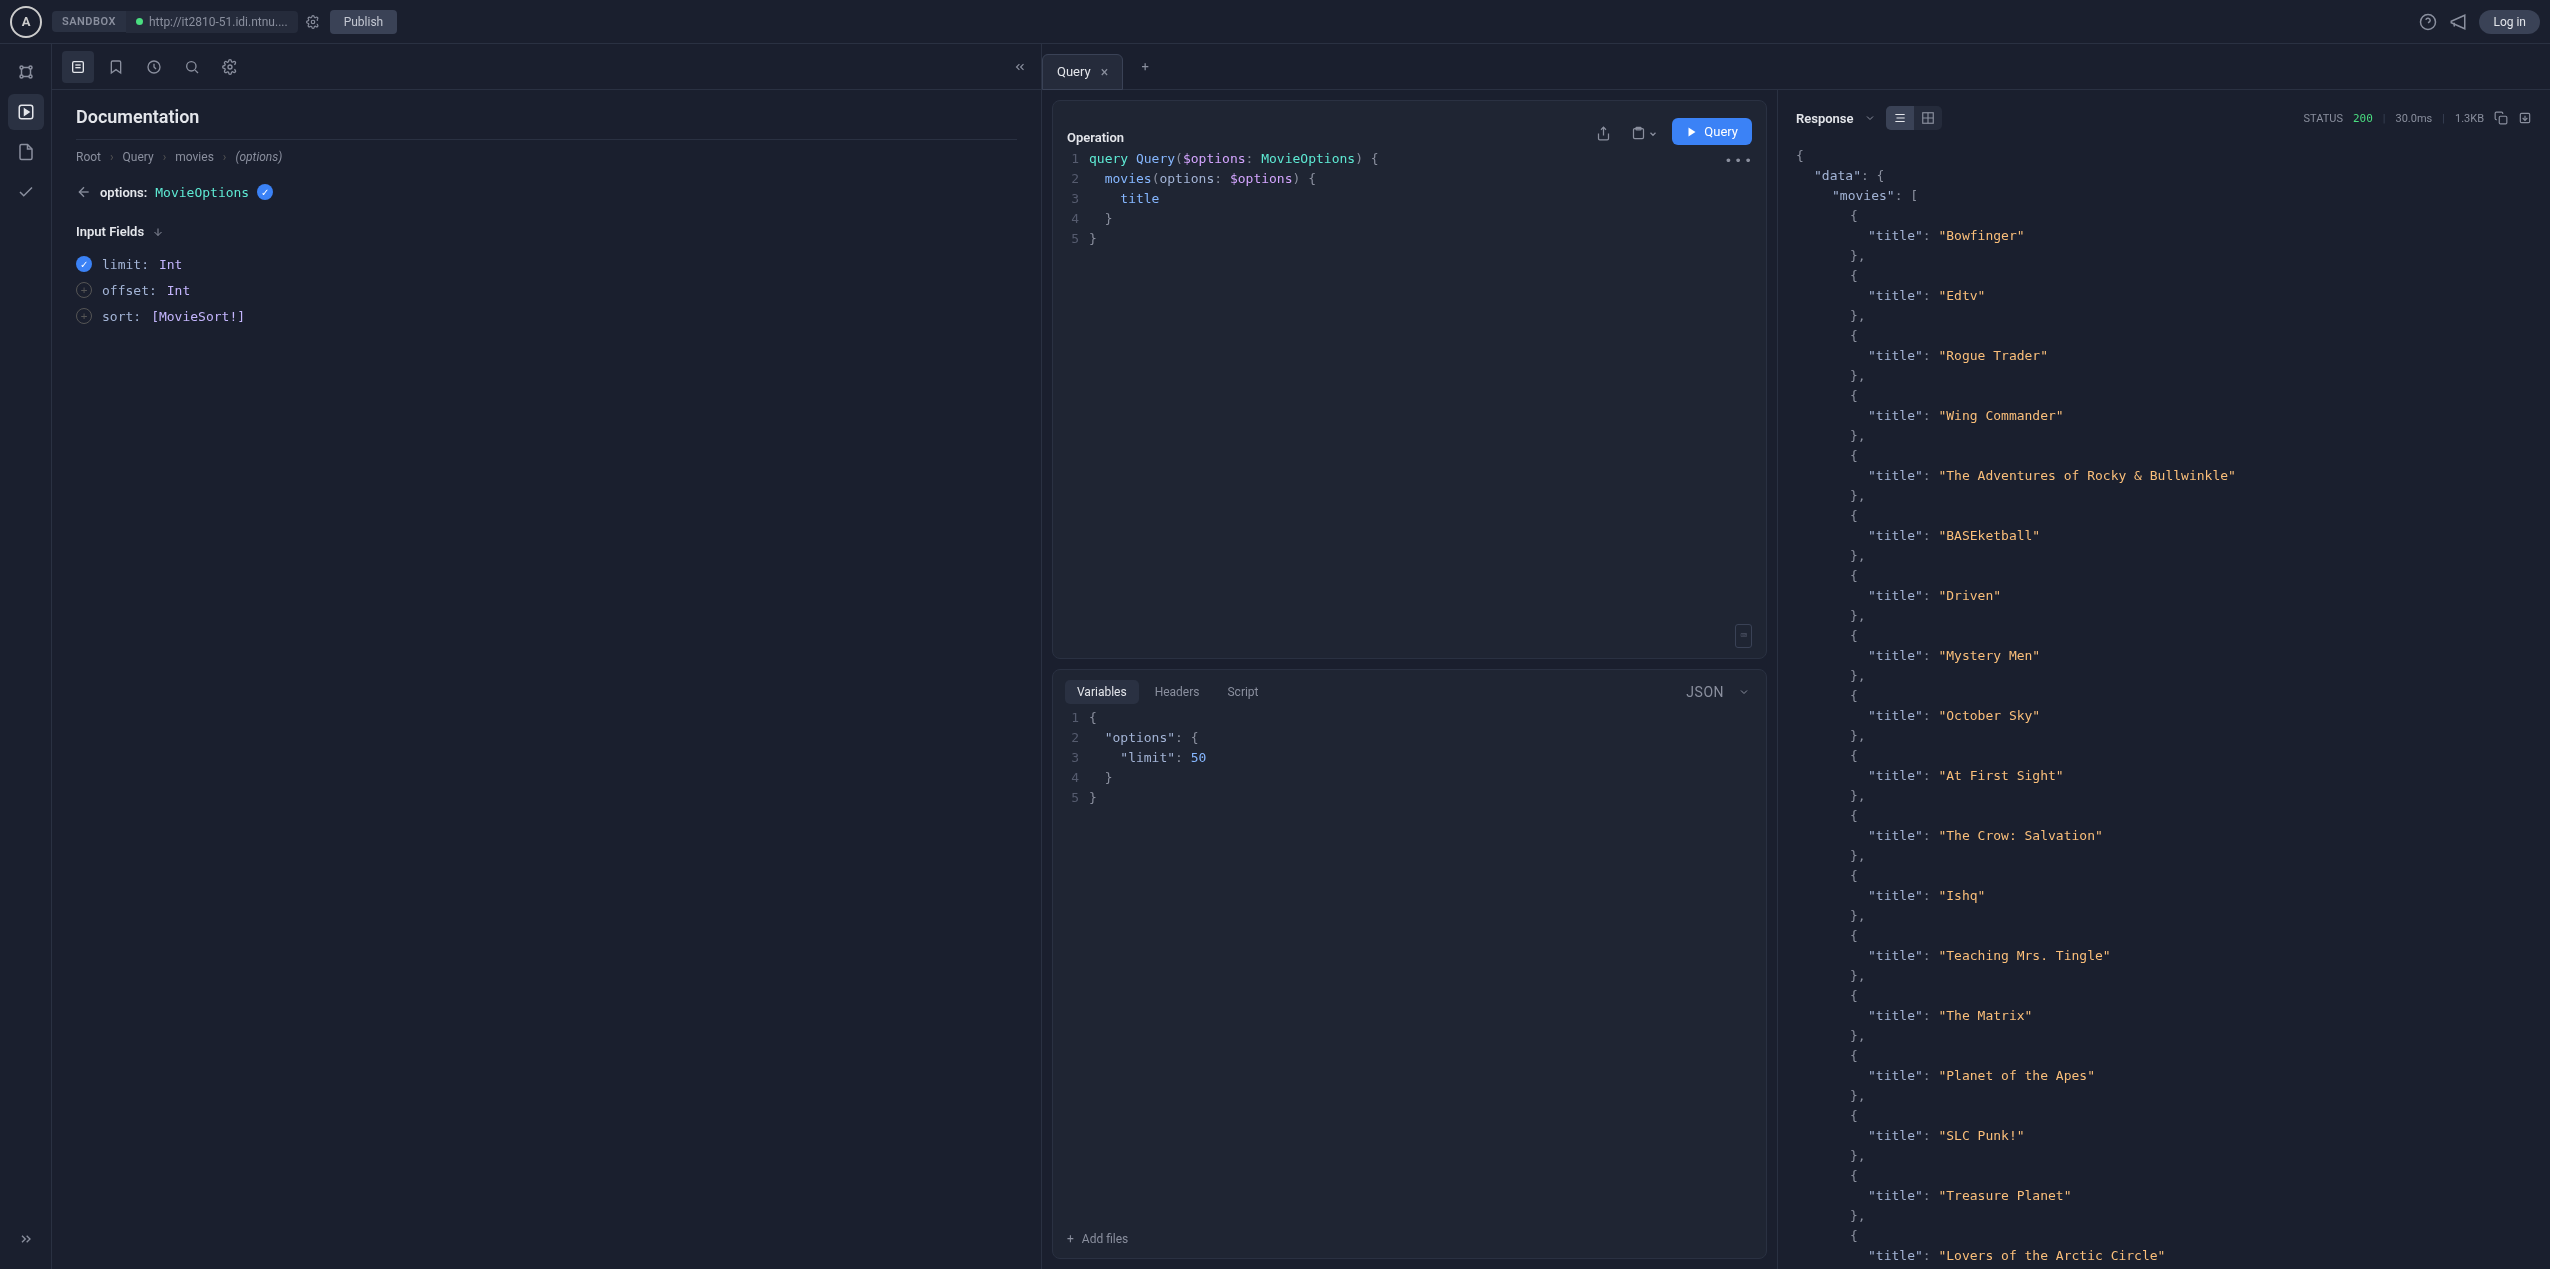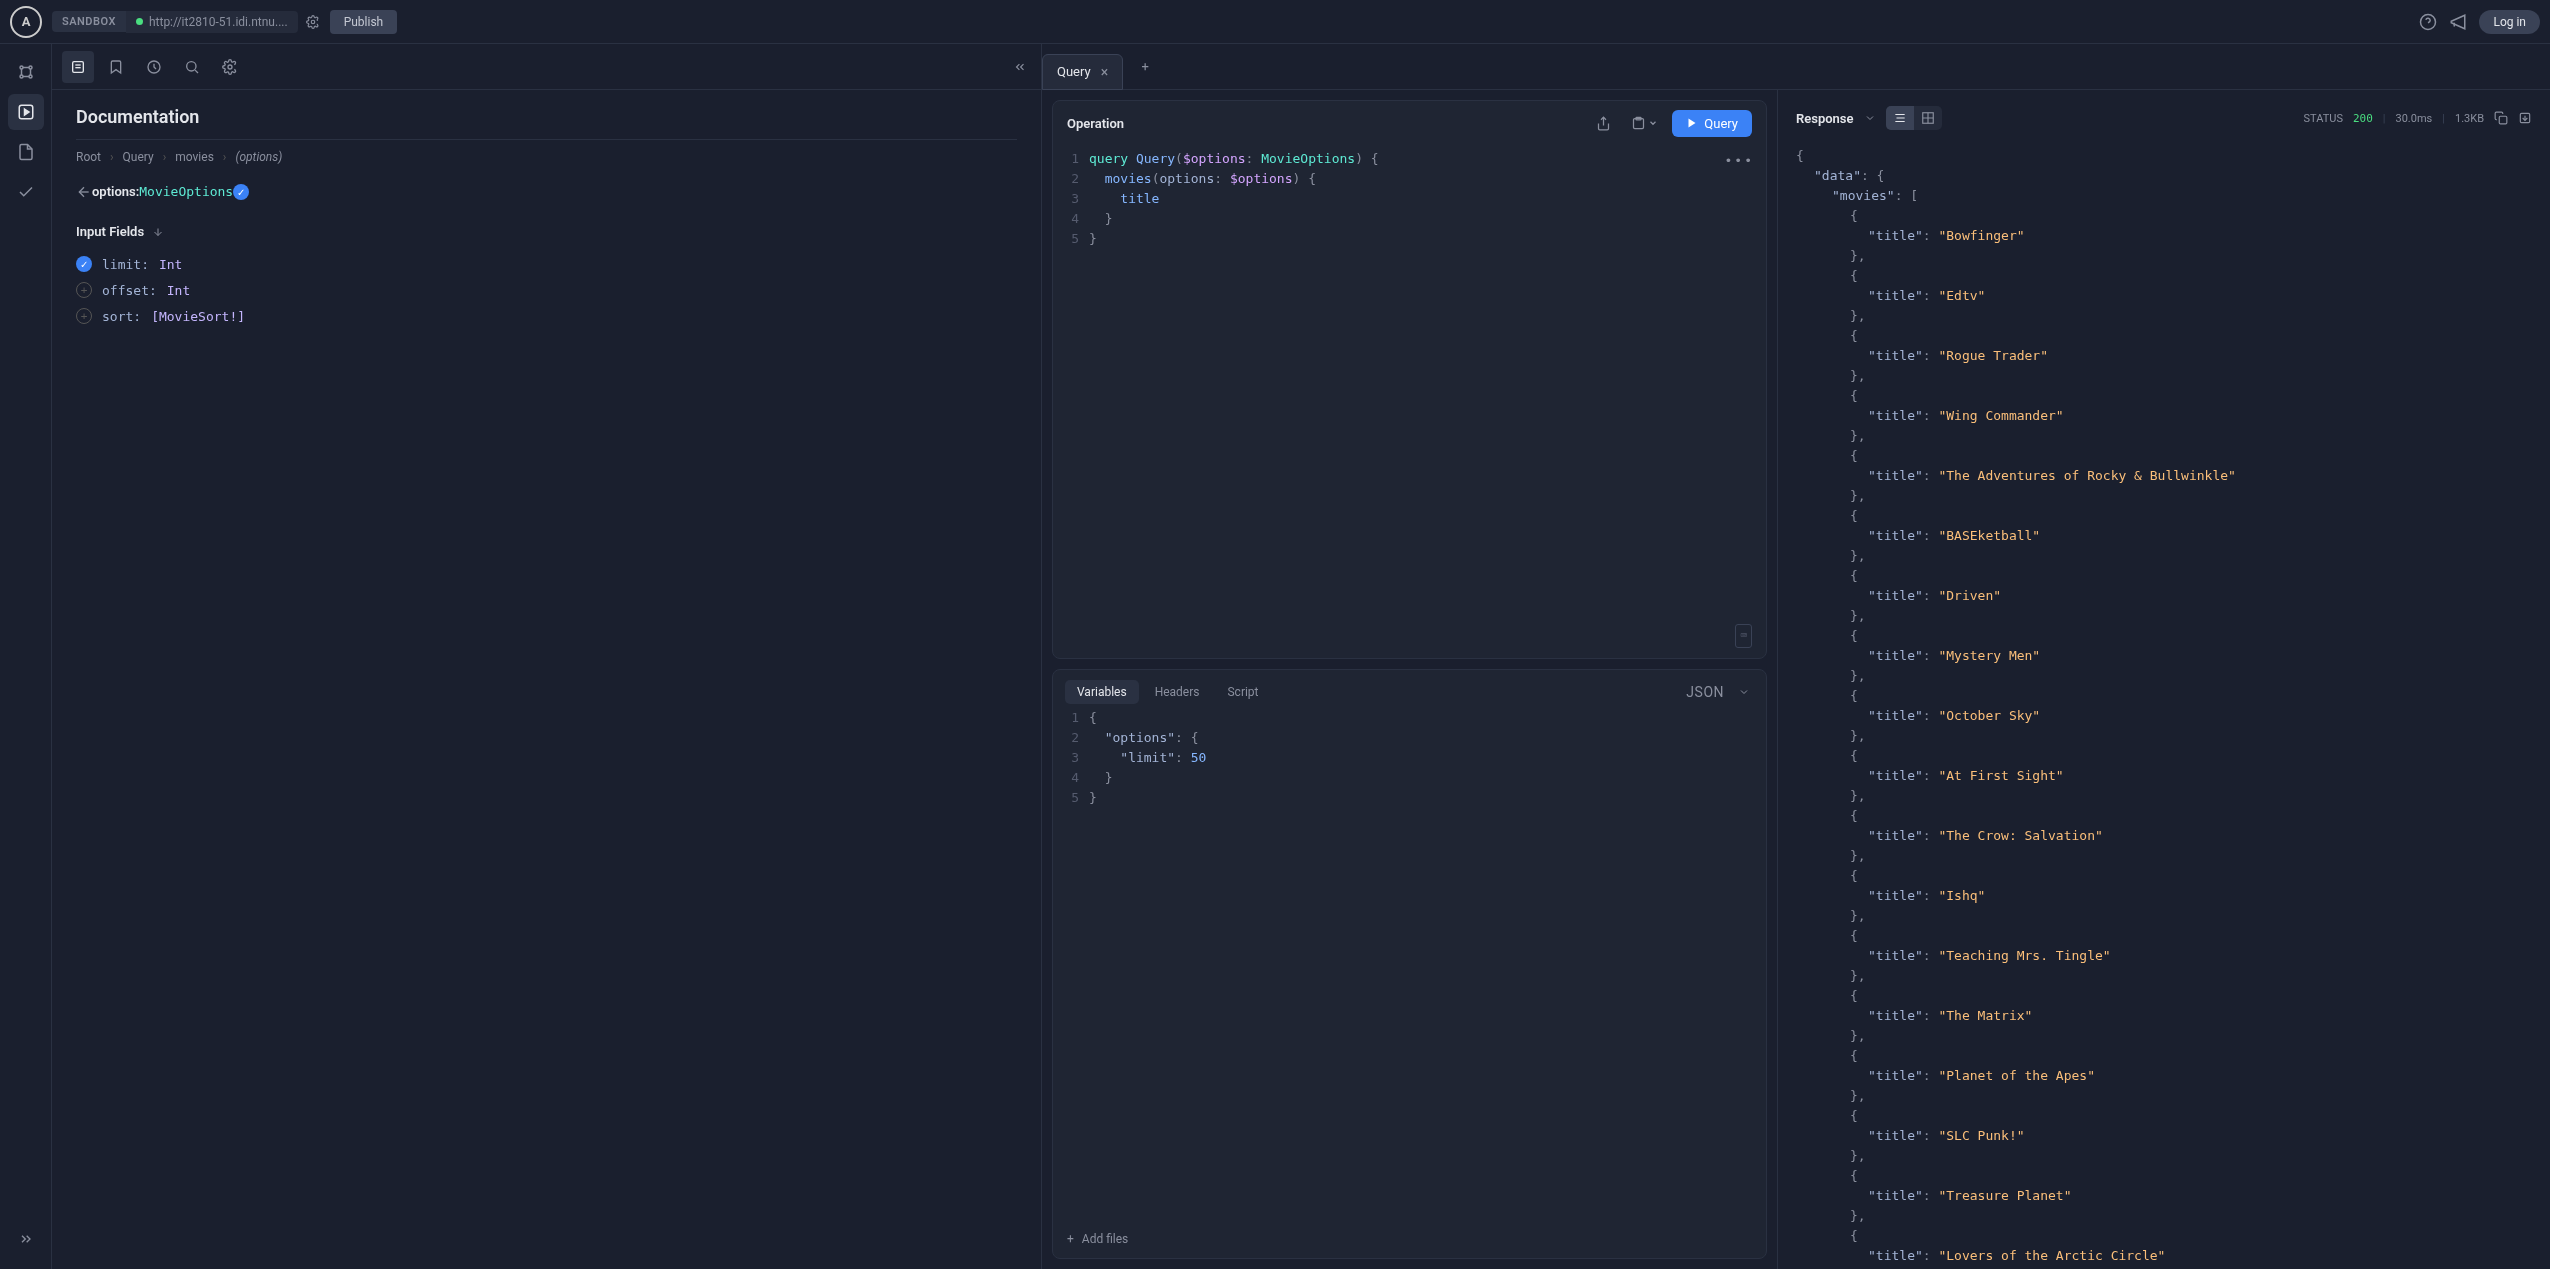--- a/index.html
+++ b/index.html
@@ -144,22 +144,22 @@
 .breadcrumb {
   font-size: 12px;
   color: #8a8f9e;
   margin-bottom: 20px;
 }
 .breadcrumb span { cursor: pointer; }
 .breadcrumb .sep { margin: 0 6px; color: #555; }
 .breadcrumb .current { font-style: italic; }
 .type-row {
   display: flex;
-  align-items: flex-start;
-  gap: 0;
+  align-items: center;
+  gap: 8px;
   margin-bottom: 24px;
 }
 .back-arrow { color: #8a8f9e; cursor: pointer; }
 .type-label { font-weight: 600; }
 .type-name { color: #5eead4; }
 .check-badge {
   width: 16px; height: 16px;
   background: #3b82f6;
   border-radius: 50%;
   display: flex;
@@ -248,21 +248,21 @@
   border: 1px solid #2a3142;
   border-radius: 8px;
   display: flex;
   flex-direction: column;
   overflow: hidden;
 }
 .op-box { flex: 1; min-height: 0; }
 .panel-header {
   height: 44px;
   display: flex;
-  align-items: center;
+  align-items: flex-end;
   padding: 0 14px;
   gap: 8px;
 }
 .panel-title { font-weight: 600; font-size: 13px; }
 .hdr-spacer { flex: 1; }
 .hdr-btn {
   color: #8a8f9e;
   padding: 4px 6px;
   border-radius: 4px;
   cursor: pointer;

